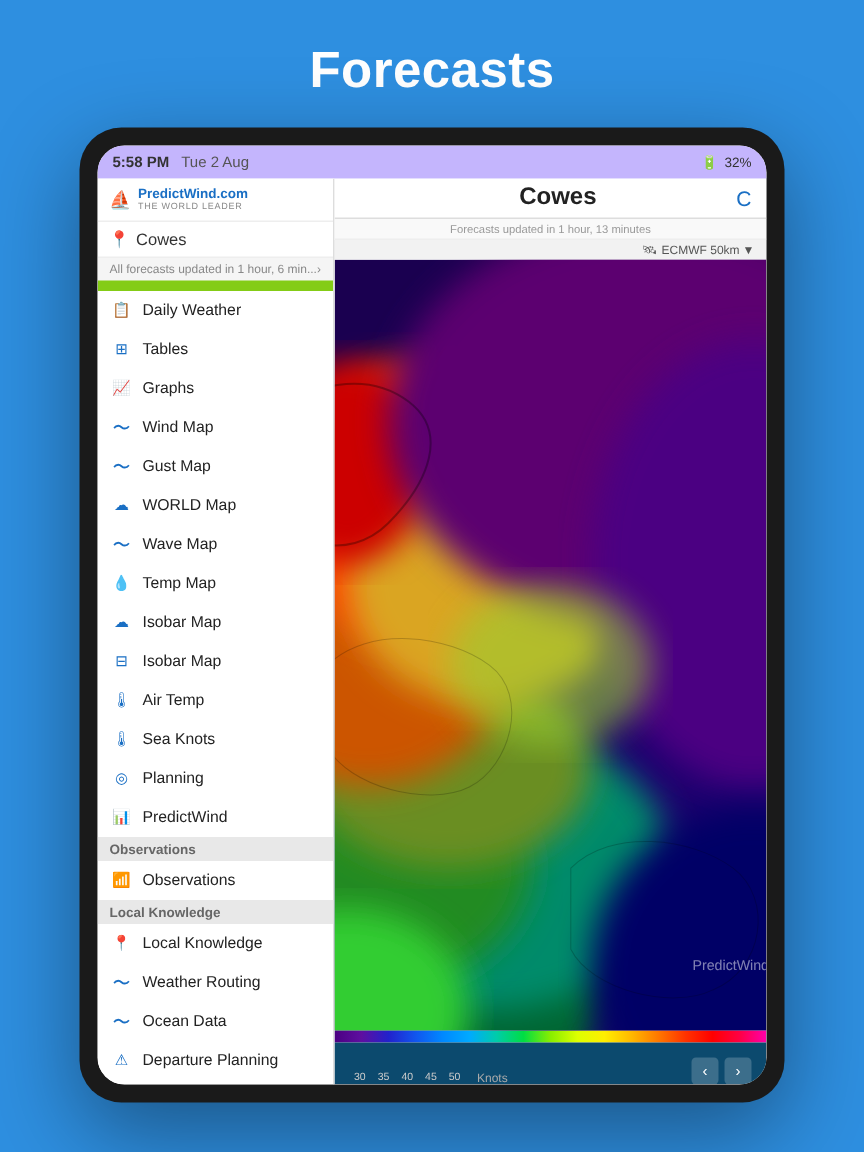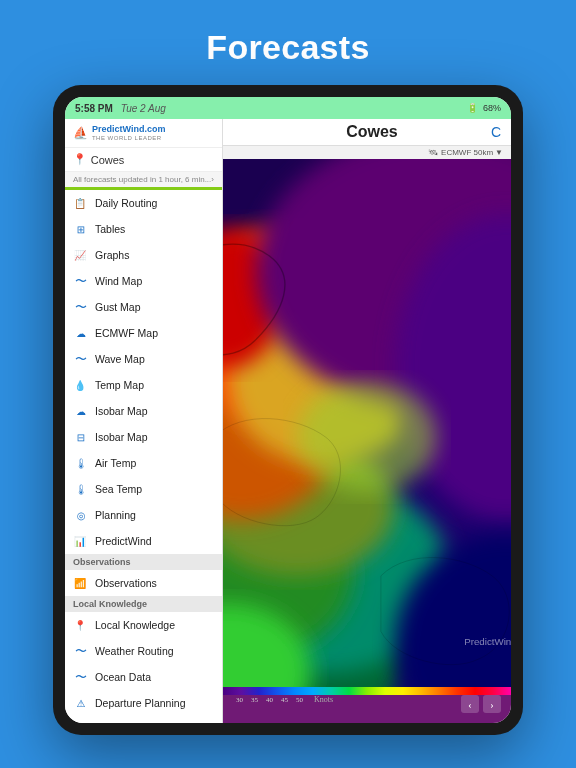--- a/index.html
+++ b/index.html
@@ -39,32 +39,32 @@
       height: 100%;
       border-radius: 18px;
       overflow: hidden;
       display: flex;
       flex-direction: column;
       background: white;
     }
 
     
     .status-bar {
-      background: #86efac;
+      background: #c4b5fd;
       height: 22px;
       display: flex;
       align-items: center;
       justify-content: space-between;
       padding: 0 10px;
       font-size: 10px;
       color: #333;
       flex-shrink: 0;
     }
     .status-bar .time { font-weight: 600; }
-    .status-bar .date { margin-left: 4px; color: #555; font-style: italic; }
+    .status-bar .date { margin-left: 4px; color: #555; }
     .status-bar-right { display: flex; align-items: center; gap: 4px; font-size: 9px; }
 
     
     .app-content {
       flex: 1;
       display: flex;
       overflow: hidden;
     }
 
     
@@ -114,21 +114,21 @@
     .location-icon { color: #888; font-size: 11px; }
 
     .update-banner {
       background: #f5f5f5;
       font-size: 8px;
       color: #888;
       padding: 3px 8px;
       display: flex;
       align-items: center;
       justify-content: space-between;
-      border-bottom: 3px solid #84cc16;
+      border-bottom: 7px solid #84cc16;
     }
 
     .sidebar-item {
       display: flex;
       align-items: center;
       gap: 6px;
       padding: 5px 8px;
       font-size: 10.5px;
       color: #222;
       cursor: pointer;
@@ -200,28 +200,27 @@
       overflow: hidden;
     }
 
     .weather-map-svg {
       width: 100%;
       height: 100%;
     }
 
     
     .bottom-bar {
-      background: #701a75;
+      background: #0c4a6e;
       height: 28px;
       display: flex;
-      align-items: flex-start;
+      align-items: flex-end;
       justify-content: space-between;
       padding: 0 10px;
       flex-shrink: 0;
-      font-family: Liberation Serif, serif;
     }
     .scale-bar {
       display: flex;
       align-items: center;
       gap: 2px;
     }
     .scale-item {
       font-size: 7px;
       color: #ccc;
       padding: 0 3px;
@@ -271,21 +270,21 @@
 <div class="tablet-frame">
   <div class="tablet-screen">
 
     <div class="status-bar">
       <div style="display:flex;align-items:center;gap:4px;">
         <span class="time">5:58 PM</span>
         <span class="date">Tue 2 Aug</span>
       </div>
       <div class="status-bar-right">
         <span>🔋</span>
-        <span>68%</span>
+        <span>32%</span>
       </div>
     </div>
 
     <div class="app-content">
 
       <div class="sidebar">
 
         <div class="sidebar-header">
           <span style="color:#1a6fc4;font-size:12px;">⛵</span>
           <div class="brand">
@@ -300,41 +299,41 @@
         </div>
 
         <div class="update-banner">
           <span>All forecasts updated in 1 hour, 6 min...</span>
           <span>›</span>
         </div>
 
         <div>
           <div class="sidebar-item">
             <span class="item-icon">📋</span>
-            <span>Daily Routing</span>
+            <span>Daily Weather</span>
           </div>
           <div class="sidebar-item">
             <span class="item-icon">⊞</span>
             <span>Tables</span>
           </div>
           <div class="sidebar-item">
             <span class="item-icon">📈</span>
             <span>Graphs</span>
           </div>
           <div class="sidebar-item">
             <span class="item-icon" style="font-size:12px;">〜</span>
             <span>Wind Map</span>
           </div>
           <div class="sidebar-item">
             <span class="item-icon" style="font-size:12px;">〜</span>
             <span>Gust Map</span>
           </div>
           <div class="sidebar-item">
             <span class="item-icon">☁</span>
-            <span>ECMWF Map</span>
+            <span>WORLD Map</span>
           </div>
           <div class="sidebar-item">
             <span class="item-icon" style="font-size:12px;">〜</span>
             <span>Wave Map</span>
           </div>
           <div class="sidebar-item">
             <span class="item-icon">💧</span>
             <span>Temp Map</span>
           </div>
           <div class="sidebar-item">
@@ -344,21 +343,21 @@
           <div class="sidebar-item">
             <span class="item-icon">⊟</span>
             <span>Isobar Map</span>
           </div>
           <div class="sidebar-item">
             <span class="item-icon">🌡</span>
             <span>Air Temp</span>
           </div>
           <div class="sidebar-item">
             <span class="item-icon">🌡</span>
-            <span>Sea Temp</span>
+            <span>Sea Knots</span>
           </div>
           <div class="sidebar-item">
             <span class="item-icon">◎</span>
             <span>Planning</span>
           </div>
           <div class="sidebar-item">
             <span class="item-icon">📊</span>
             <span>PredictWind</span>
           </div>
         </div>
@@ -392,20 +391,23 @@
       <div class="main-area">
 
         <div class="main-header">
           <div style="width:20px;"></div>
           <span class="main-title">Cowes</span>
           <div class="main-header-right">
             <span class="refresh-icon">C</span>
           </div>
         </div>
 
+        <div class="forecast-update-bar">
+          <span>Forecasts updated in 1 hour, 13 minutes</span>
+        </div>
 
         <div style="display:flex;align-items:center;justify-content:flex-end;padding:2px 8px;background:rgba(0,0,0,0.05);font-size:8px;color:#555;">
           <span style="margin-right:3px;">🛰</span>
           <span>ECMWF 50km</span>
           <span style="margin-left:2px;cursor:pointer;">▼</span>
         </div>
 
         <div class="map-container">
           <svg class="weather-map-svg" viewBox="0 0 300 380" xmlns="http://www.w3.org/2000/svg" preserveAspectRatio="xMidYMid slice">
             <defs>

